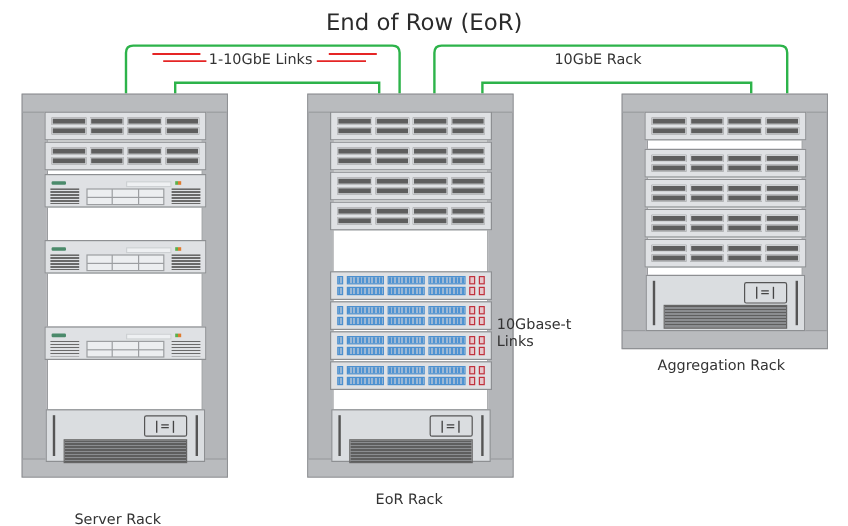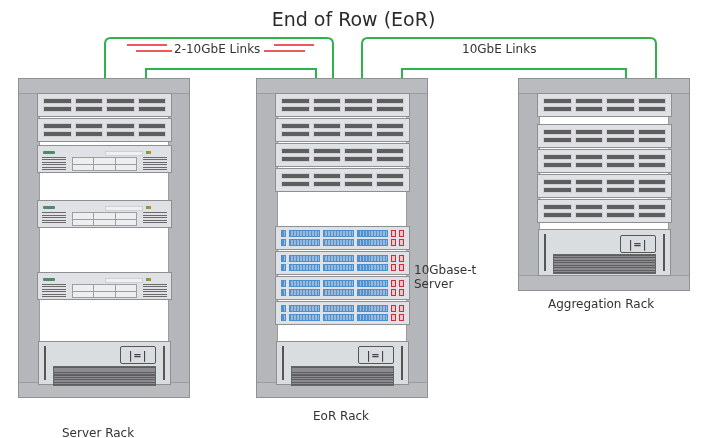--- a/index.html
+++ b/index.html
@@ -42,22 +42,22 @@
     <path d="M402 78 V69 H626 V78"></path>
     <path d="M653 117 V124"></path>
   </g>
   <g stroke="#e52525" stroke-width="1.5">
     <line x1="127" y1="45" x2="167" y2="45"></line>
     <line x1="136" y1="51" x2="172" y2="51"></line>
     <line x1="274" y1="45" x2="314" y2="45"></line>
     <line x1="264" y1="51" x2="305" y2="51"></line>
   </g>
 </svg>
-<div class="label" style="left:174px;top:42px;">2-10GbE Links</div>
-<div class="label" style="left:462px;top:42px;">10GbE Links</div>
+<div class="label" style="left:174px;top:42px;">1-10GbE Links</div>
+<div class="label" style="left:462px;top:42px;">10GbE Rack</div>
 
 <div class="rack" style="left:18px;top:78px;width:172px;height:320px;">
   <div class="inner" style="left:20px;right:20px;top:14px;bottom:14px;"></div>
   <div class="top"></div>
     <div class="base"></div>
   <div class="unit" style="left:18px;top:14px;width:135px;height:24px;">
       <div class="bars">
         <span></span>
         <span></span>
         <span></span>
@@ -269,21 +269,21 @@
   <div class="psu" style="left:19px;top:262px;width:133px;height:44px;">
     <div class="rail" style="left:5px"></div>
       <div class="rail" style="right:5px"></div>
     <div class="badge" style="right:14px;top:4px;">|=|</div>
     <div class="grill" style="left:14px;right:14px;top:24px;"></div>
   </div>
 </div>
 <div class="label" style="left:313px;top:409px;">EoR Rack</div>
 <div class="label" style="left:414px;top:263px;line-height:14px;">
   <div>10Gbase-t</div>
-  <div>Server</div>
+  <div>Links</div>
 </div>
 
 <div class="rack" style="left:518px;top:78px;width:172px;height:213px;">
   <div class="inner" style="left:20px;right:20px;top:14px;bottom:14px;"></div>
   <div class="top"></div>
     <div class="base"></div>
   <div class="unit" style="left:18px;top:14px;width:135px;height:24px;">
       <div class="bars">
         <span></span>
         <span></span>

